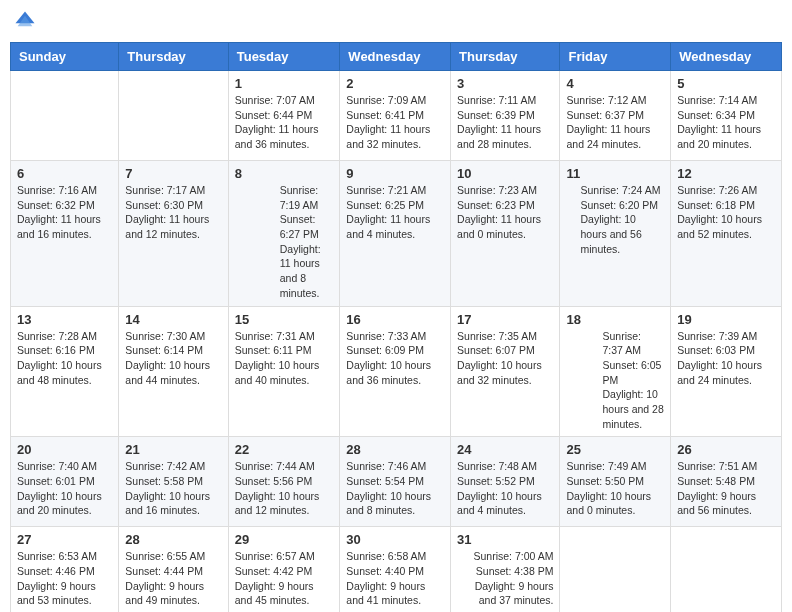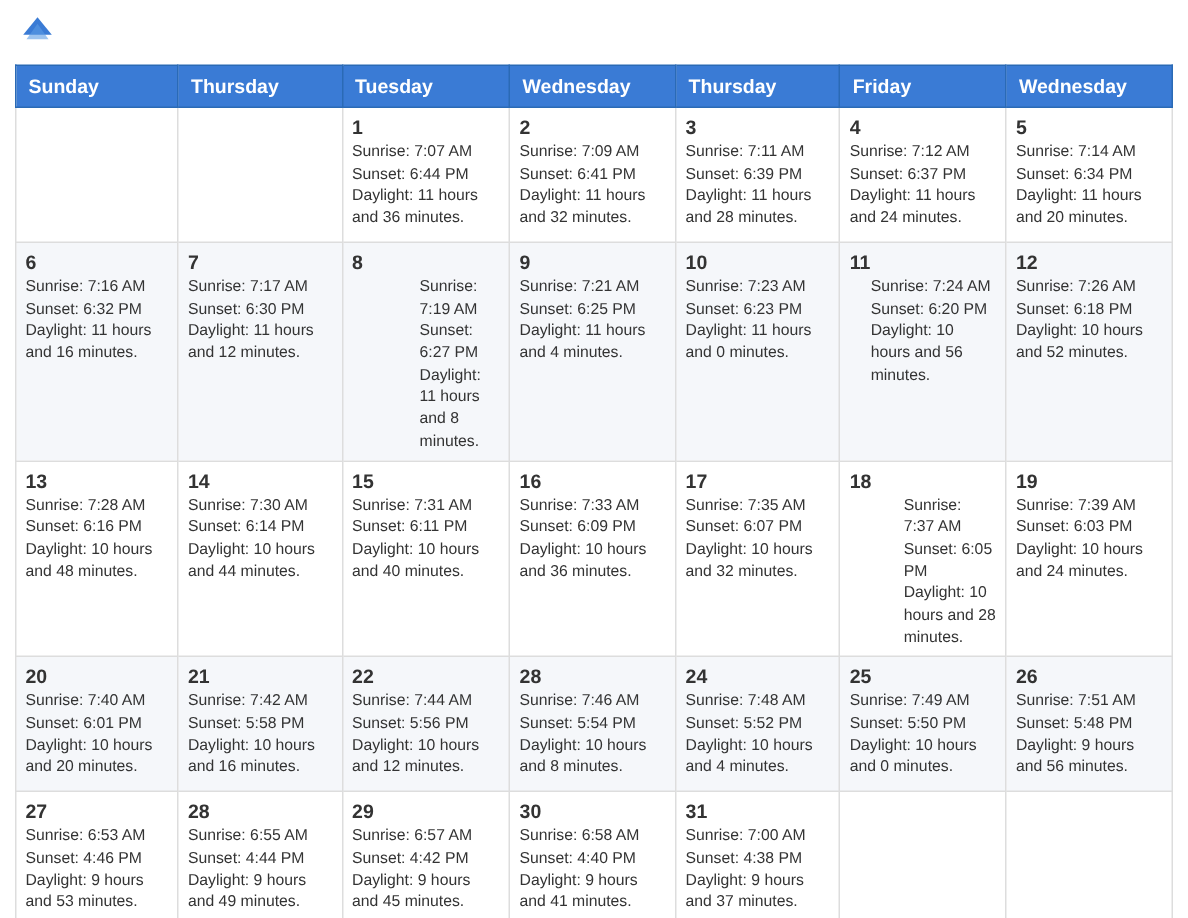--- a/index.html
+++ b/index.html
@@ -317,21 +317,21 @@
 Daylight: 9 hours and 45 minutes.</div>
         </td>
         <td>
           <span class="day-number">30</span>
           <div class="day-info" style="white-space: pre-line;">Sunrise: 6:58 AM
 Sunset: 4:40 PM
 Daylight: 9 hours and 41 minutes.</div>
         </td>
         <td>
           <span class="day-number">31</span>
-          <div class="day-info" style="white-space: pre-line;">Sunrise: 7:00 AM
+          <div class="day-info" style="white-space: pre-line; text-align: right;">Sunrise: 7:00 AM
 Sunset: 4:38 PM
 Daylight: 9 hours and 37 minutes.</div>
         </td>
         <td class="empty-cell"></td>
         <td class="empty-cell"></td>
       </tr>
     </tbody>
 </table>
 
 </body></html>

